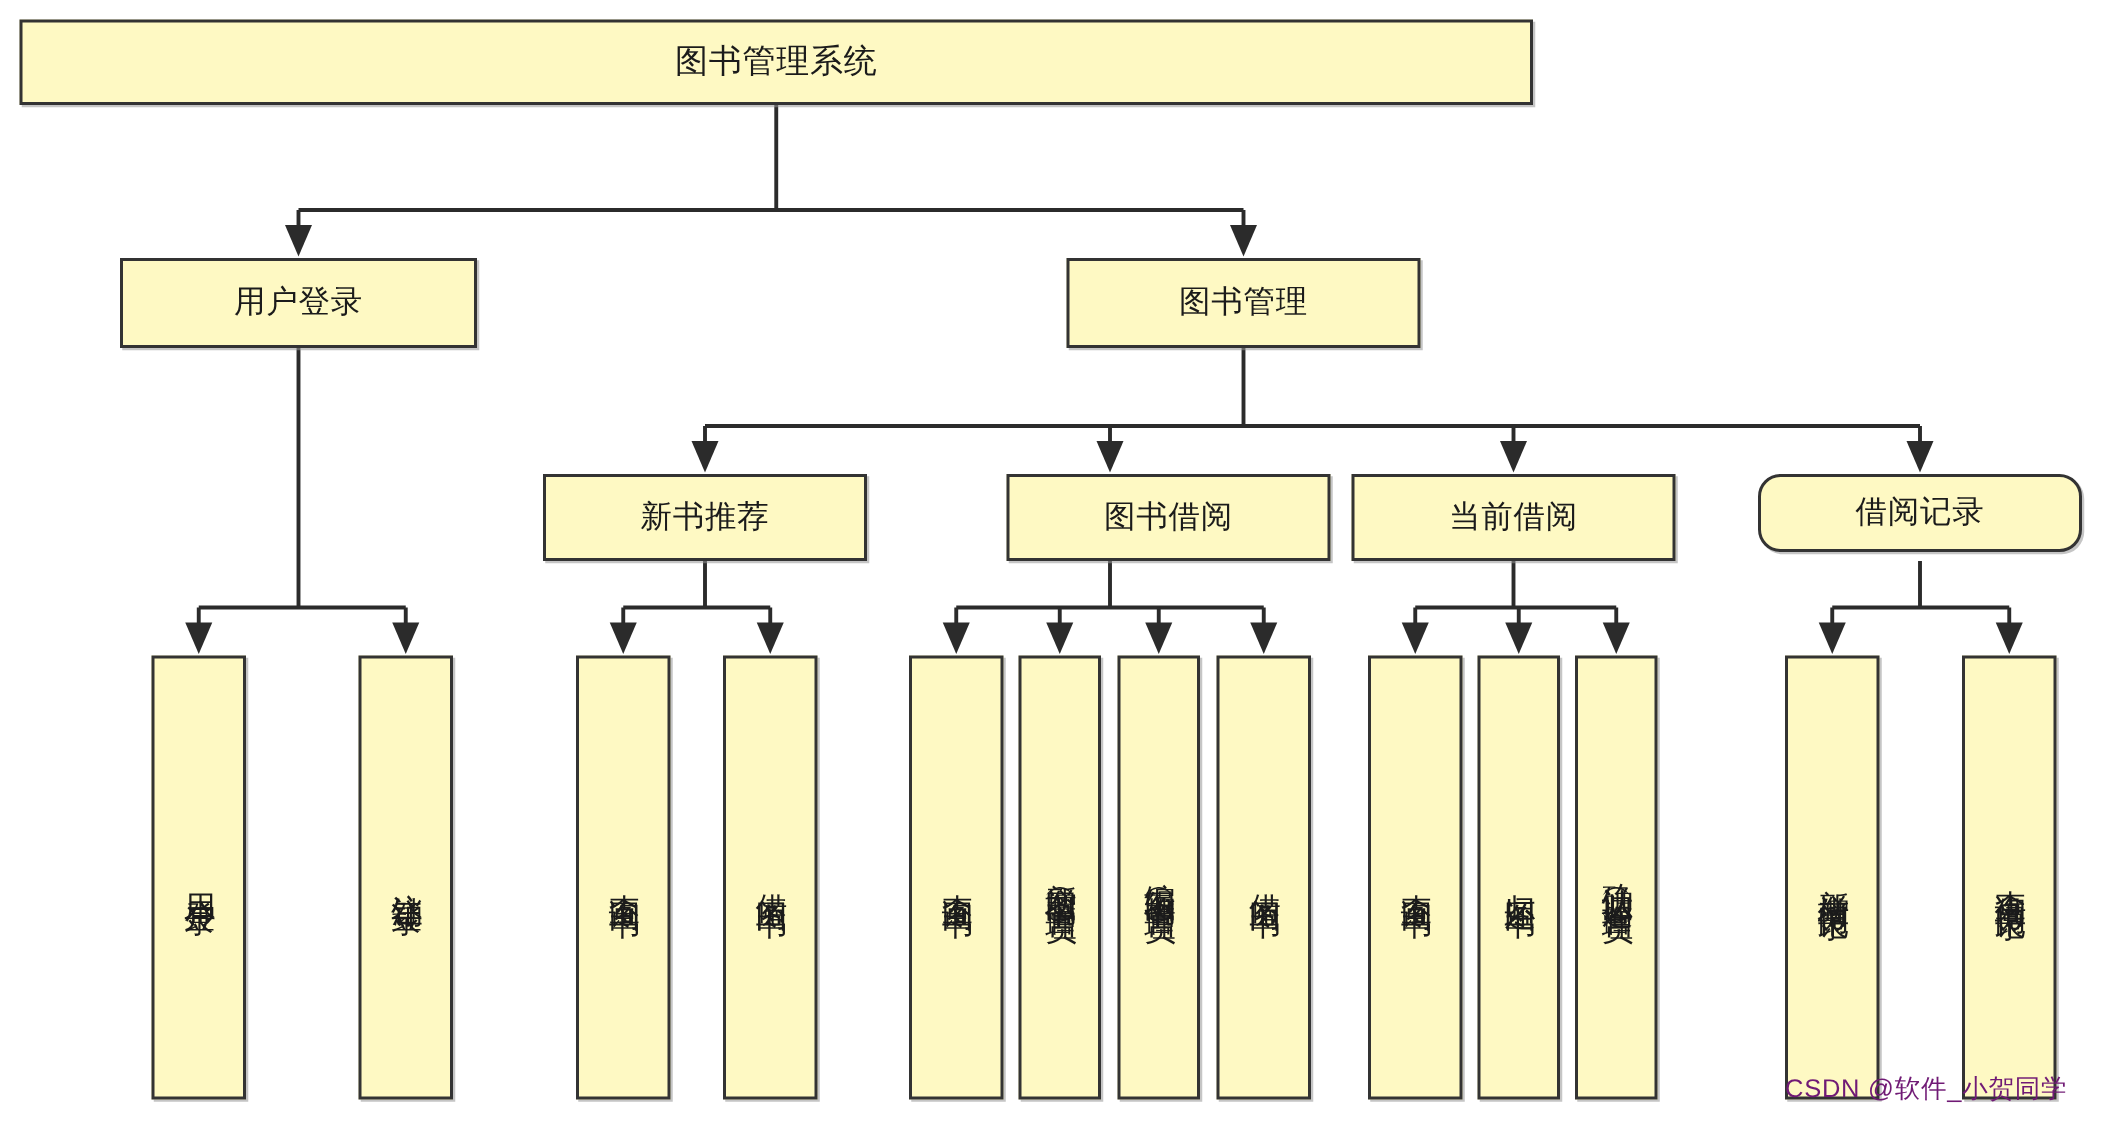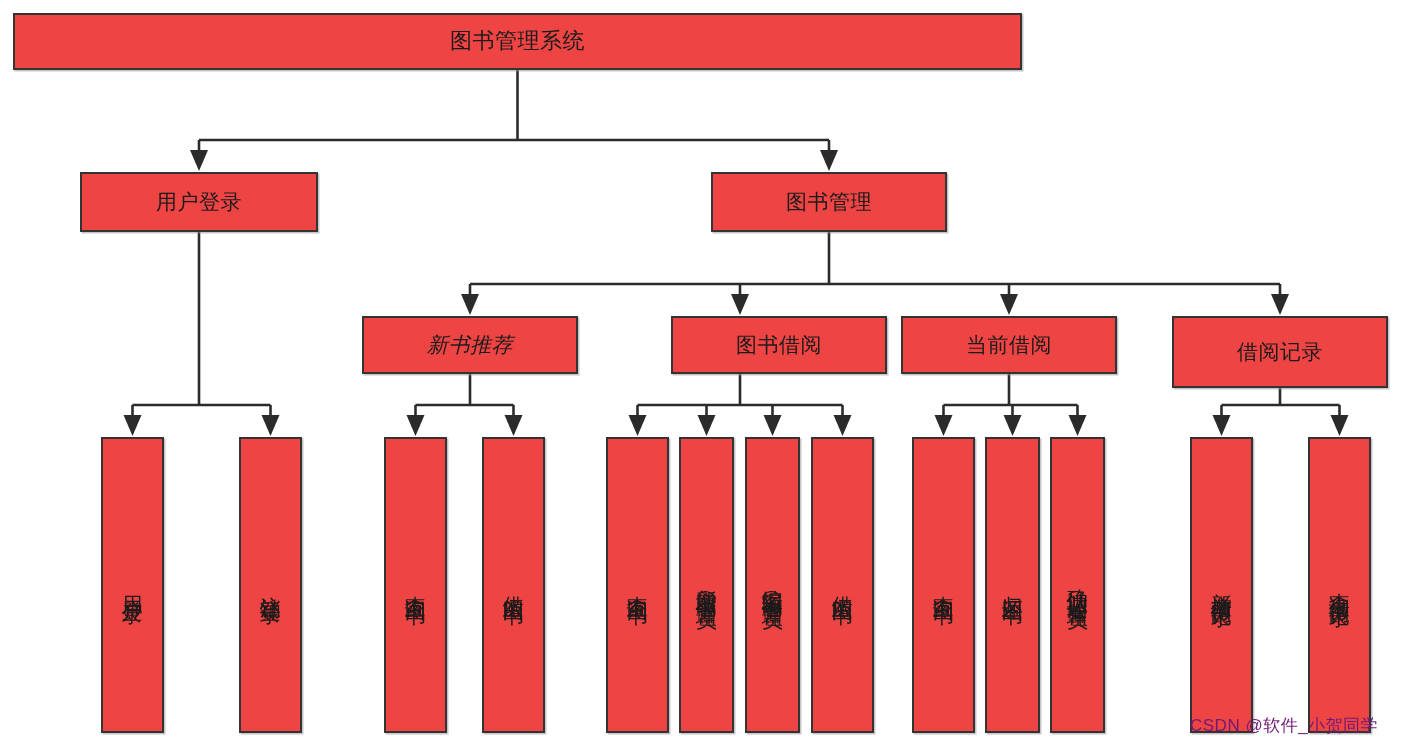--- a/index.html
+++ b/index.html
@@ -17,21 +17,21 @@
   #diagram-root {
     position: absolute;
     left: 0;
     top: 0;
     width: 1405px;
     height: 747px;
   }
   .node-box {
     position: absolute;
     box-sizing: border-box;
-    background: #ef4444;
+    background: #fef9c3;
     border: 2.5px solid #333333;
     box-shadow: 1.5px 1.5px 0 0 rgba(150,150,150,0.55);
     display: flex;
     align-items: center;
     justify-content: center;
   }
   .node-label {
     color: #1b1b1b;
     font-size: 21px;
     line-height: 1.12;
@@ -140,30 +140,30 @@
   <div id="node-layer">
       <div class="node-box root" style="left: 13px; top: 13px; width: 1009px; height: 57px;">
         <span class="node-label">图书管理系统</span>
       </div>
       <div class="node-box" style="left: 80px; top: 172px; width: 238px; height: 60px;">
         <span class="node-label">用户登录</span>
       </div>
       <div class="node-box" style="left: 711px; top: 172px; width: 236px; height: 60px;">
         <span class="node-label">图书管理</span>
       </div>
-      <div class="node-box" style="left: 362px; top: 316px; width: 216px; height: 58px; font-style: italic;">
+      <div class="node-box" style="left: 362px; top: 316px; width: 216px; height: 58px;">
         <span class="node-label">新书推荐</span>
       </div>
       <div class="node-box" style="left: 632px; top: 316px; width: 216px; height: 58px; margin-left: 39px;">
         <span class="node-label">图书借阅</span>
       </div>
       <div class="node-box" style="left: 901px; top: 316px; width: 216px; height: 58px;">
         <span class="node-label">当前借阅</span>
       </div>
-      <div class="node-box" style="left: 1172px; top: 316px; width: 216px; height: 72px;">
+      <div class="node-box" style="left: 1172px; top: 316px; width: 216px; height: 52px; border-radius: 15px;">
         <span class="node-label">借阅记录</span>
       </div>
       <div class="node-box leaf" style="left: 101px; top: 437px; width: 63px; height: 296px;">
         <span class="node-label">用户登录</span>
       </div>
       <div class="node-box leaf" style="left: 239px; top: 437px; width: 63px; height: 296px;">
         <span class="node-label">注销登录</span>
       </div>
       <div class="node-box leaf" style="left: 384px; top: 437px; width: 63px; height: 296px;">
         <span class="node-label">查询图书</span>

